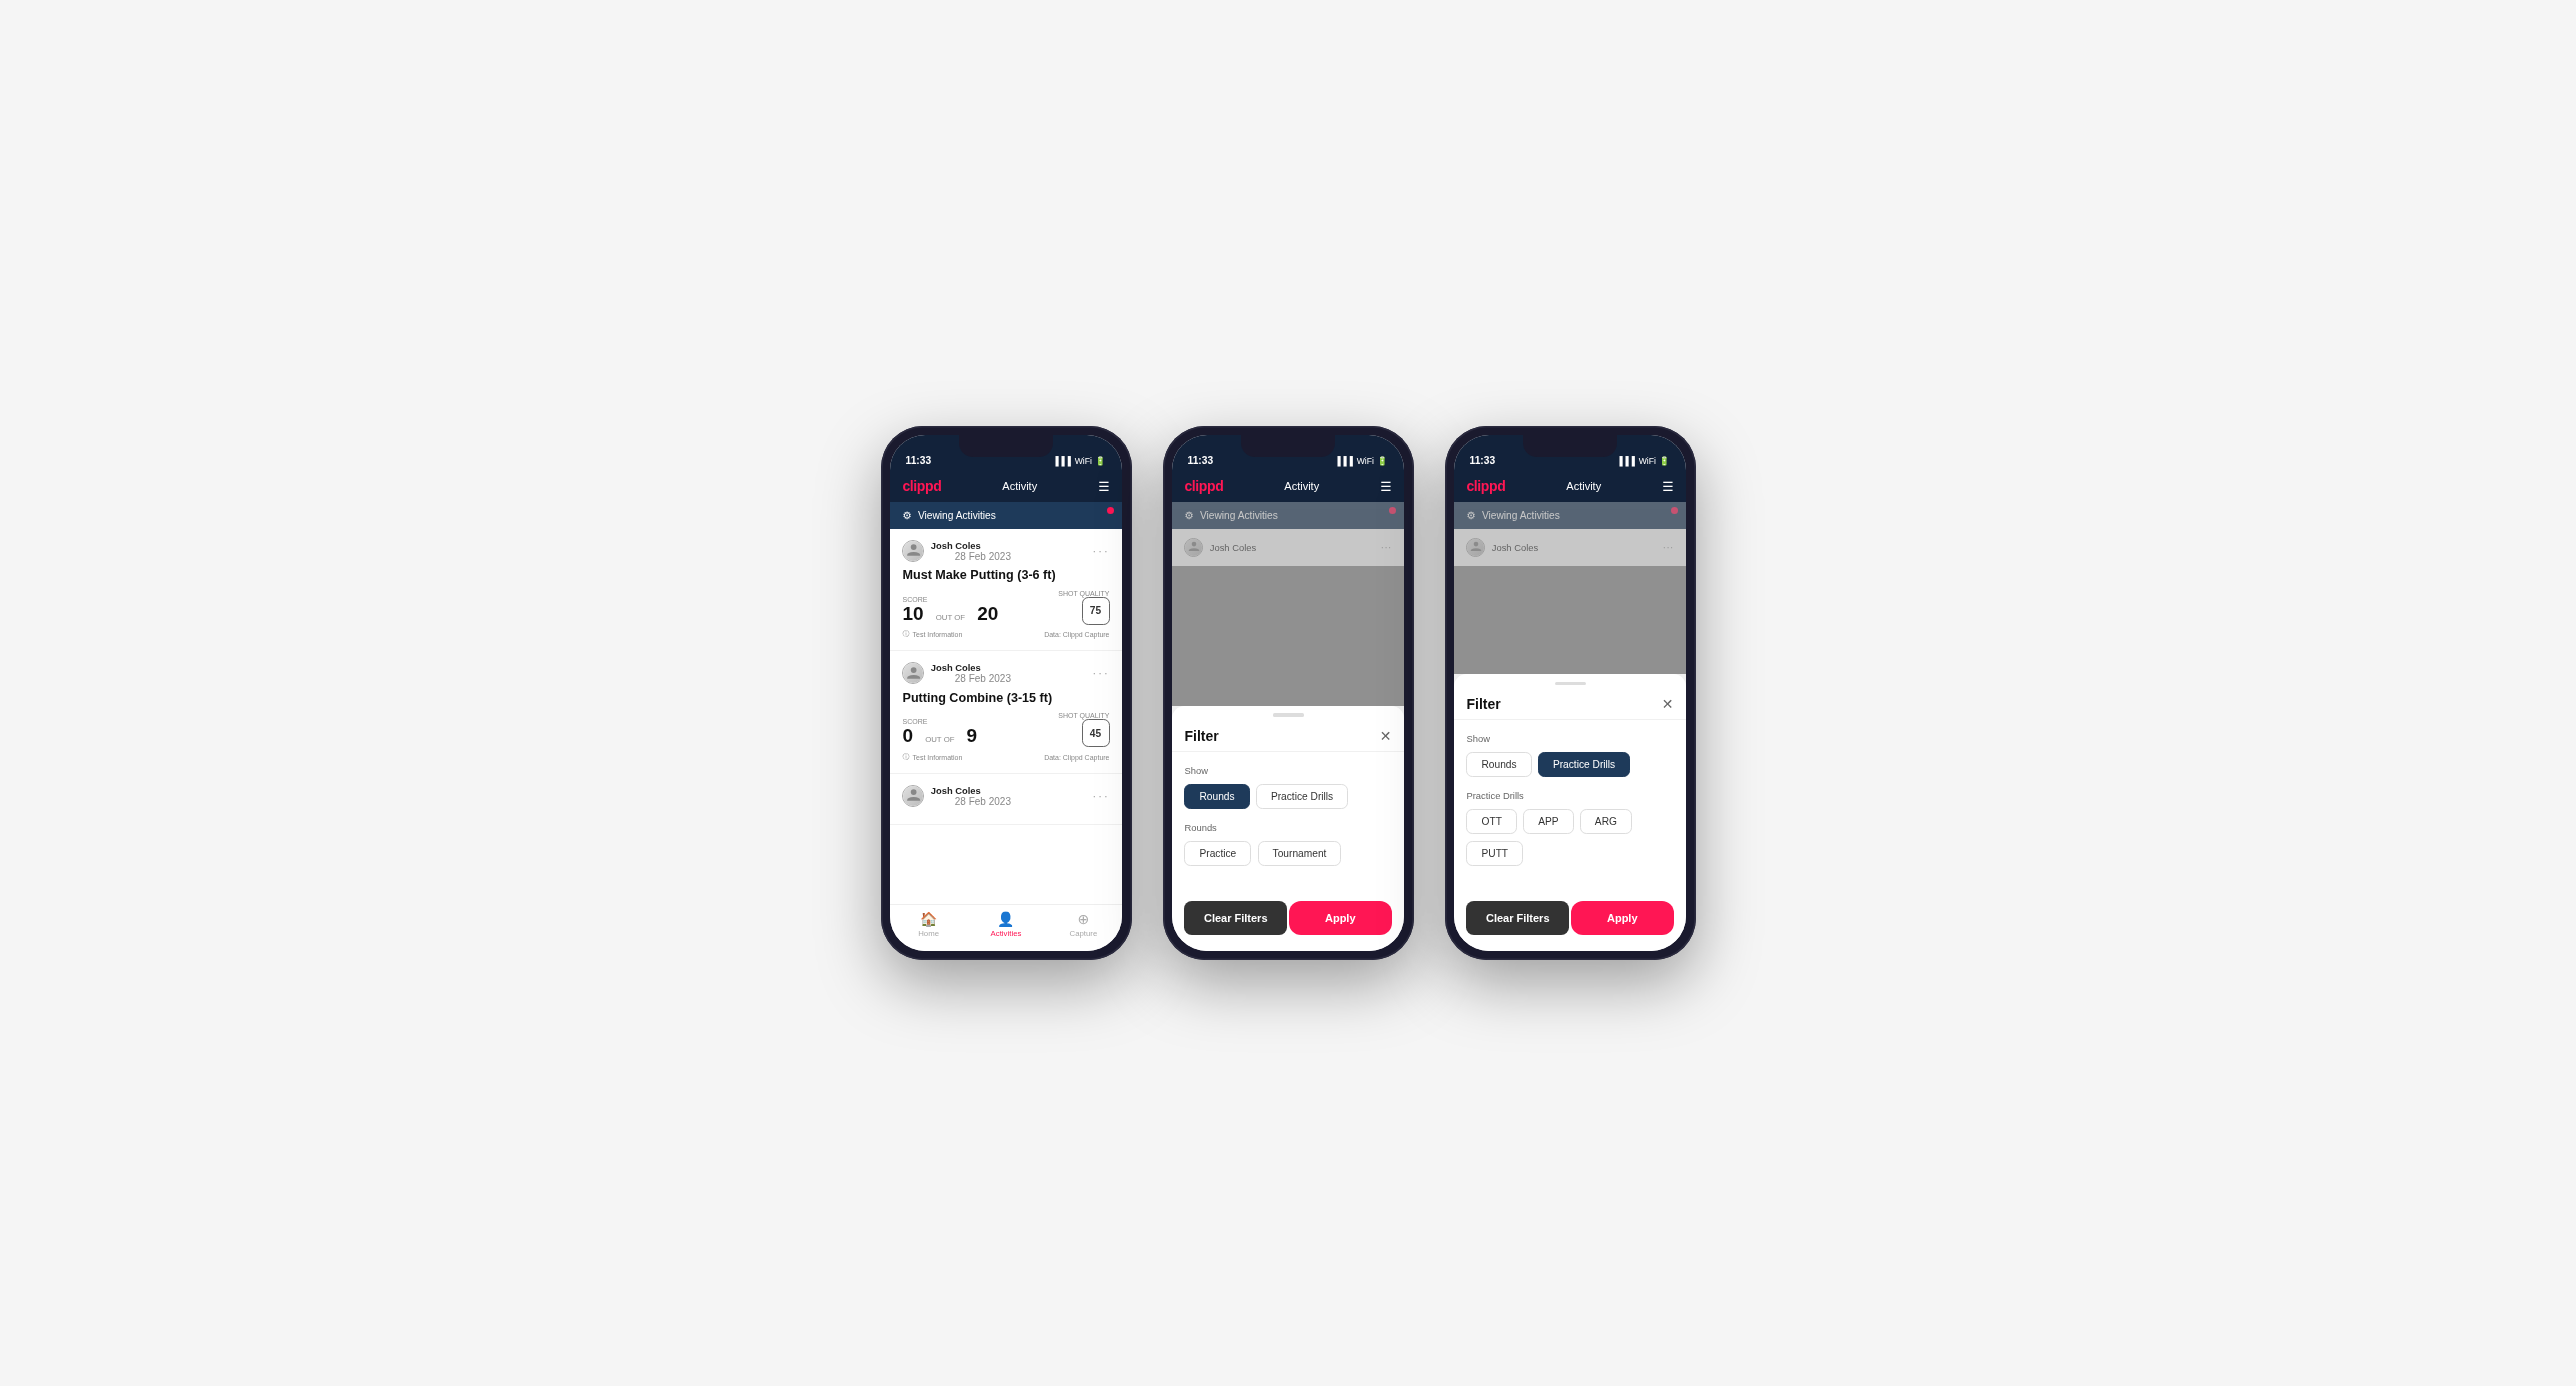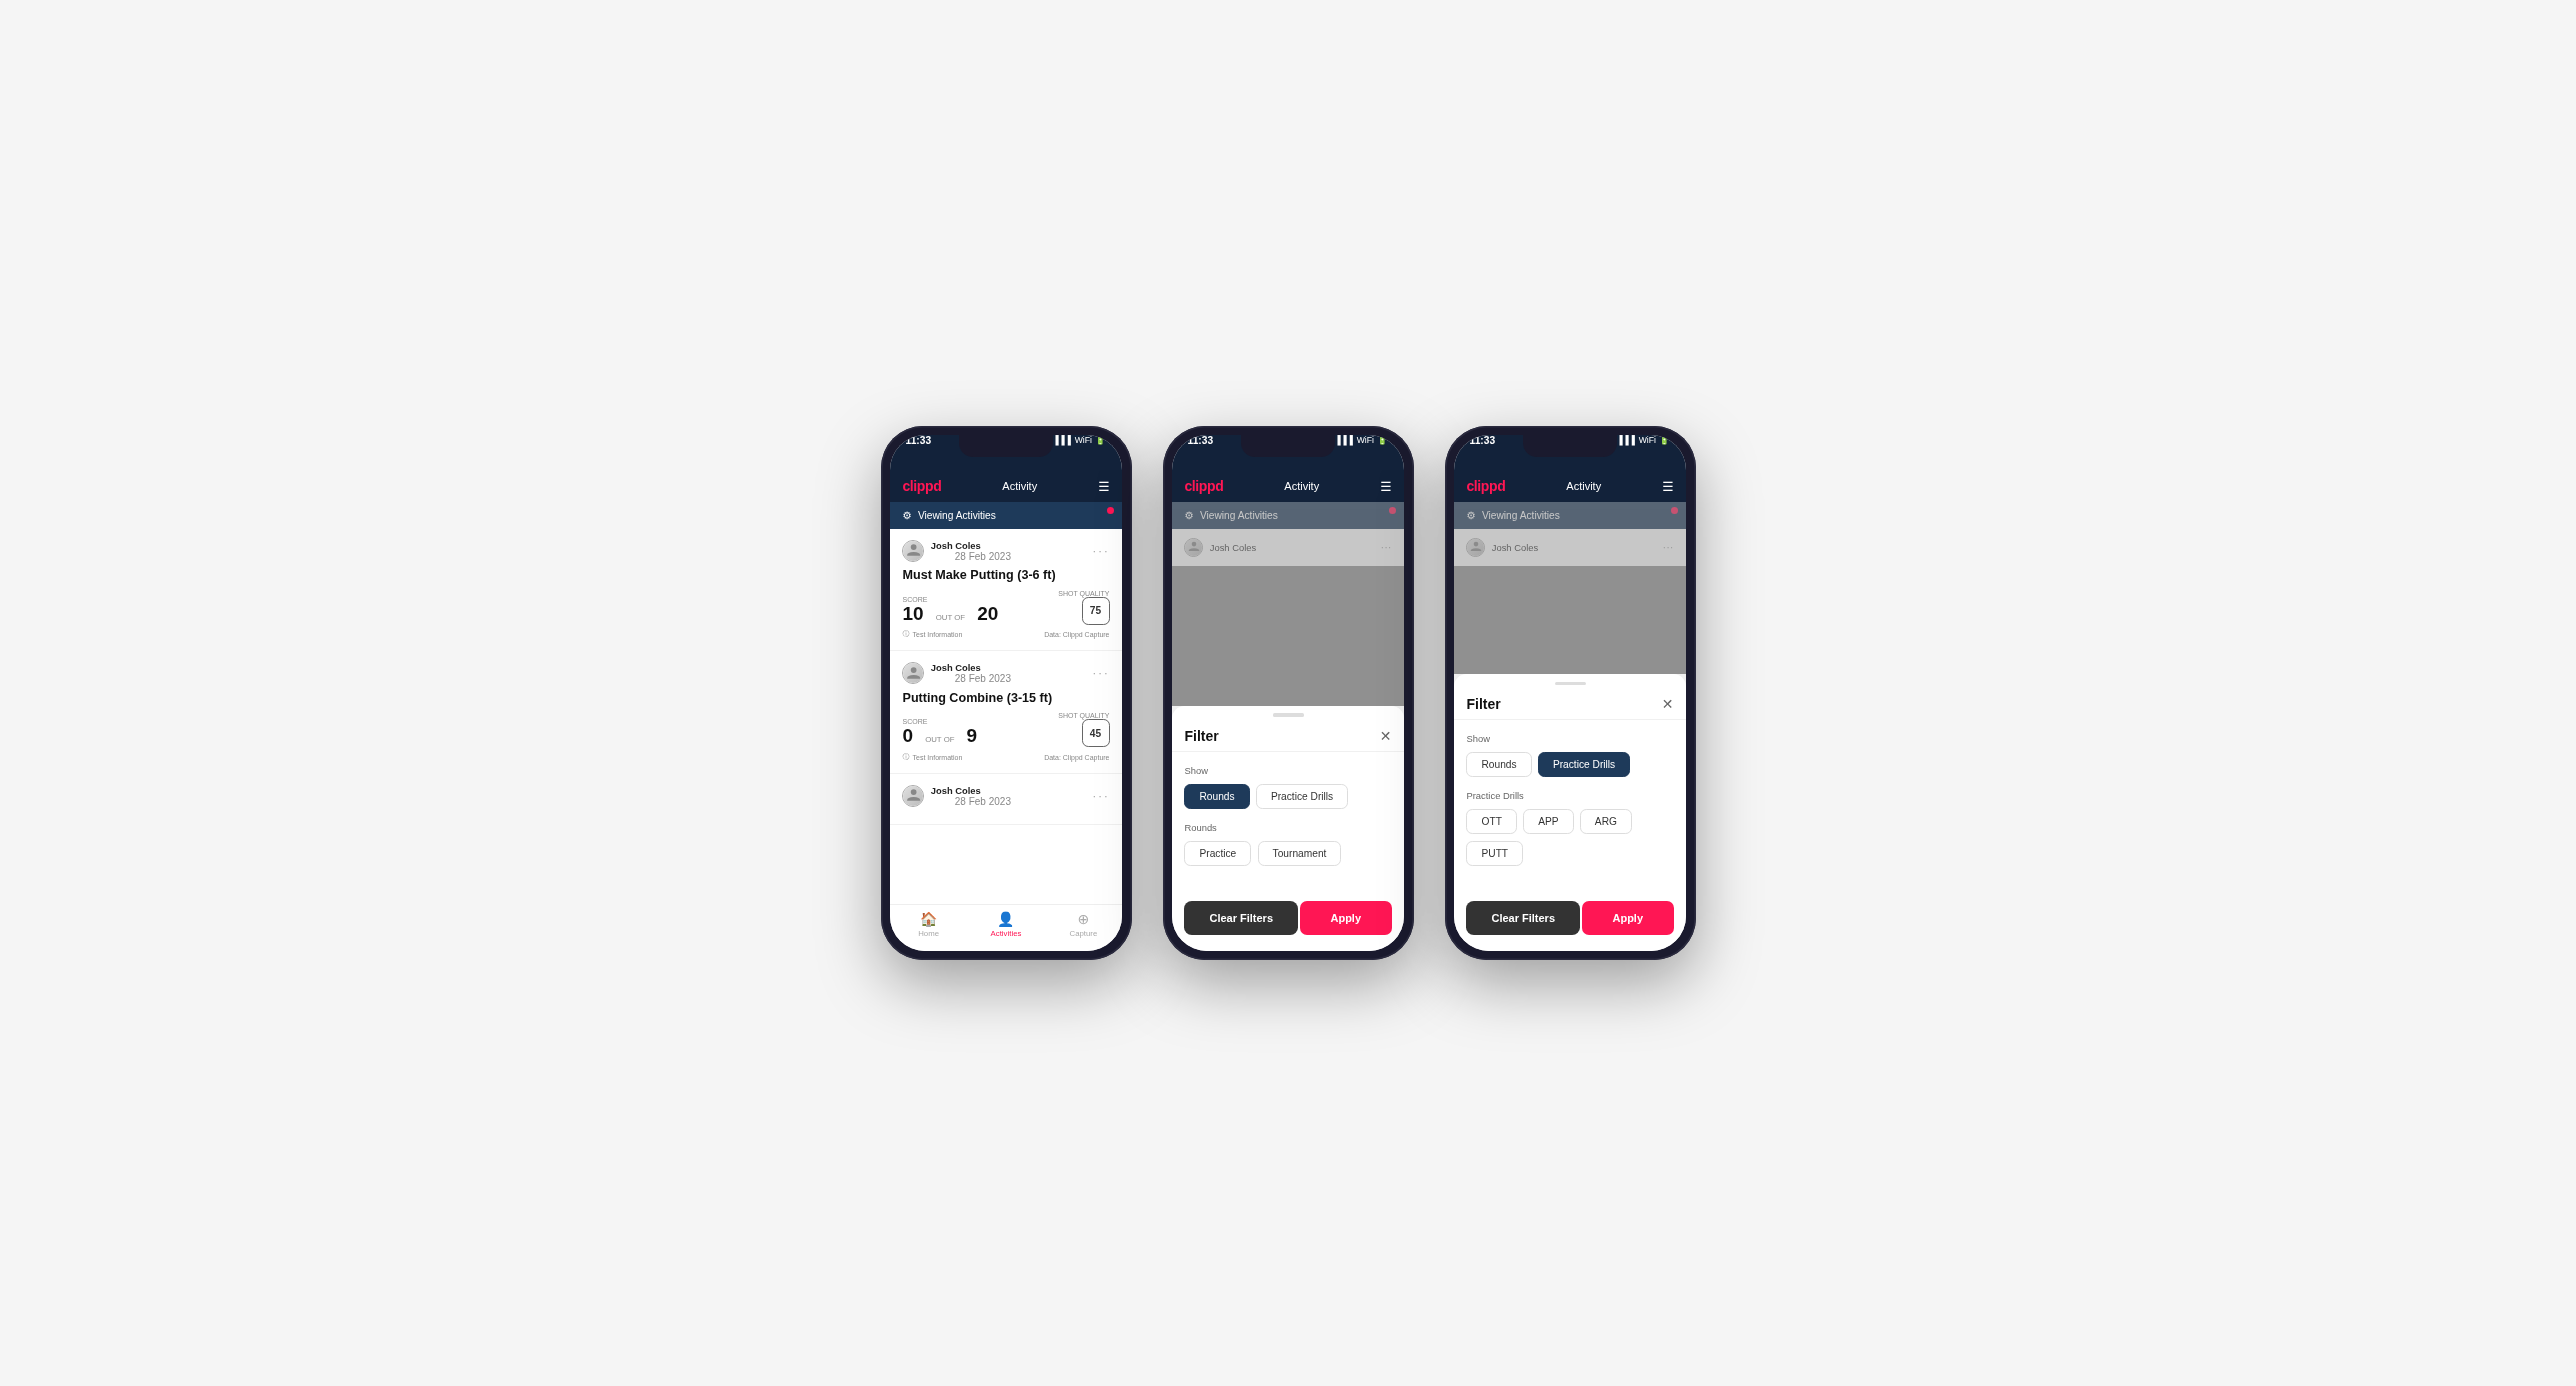--- a/index.html
+++ b/index.html
@@ -48,21 +48,21 @@
       background: #1a1a2e;
       border-radius: 0 0 14px 14px;
       z-index: 10;
     }
 
     
     .status-bar {
       height: 35px;
       background: #12223a;
       display: flex;
-      align-items: flex-start;
+      align-items: flex-end;
       padding: 0 15.7px 4.7px;
       justify-content: space-between;
       position: relative;
       z-index: 5;
       flex-shrink: 0;
     }
 
     .status-time {
       color: white;
       font-size: 10.2px;
@@ -385,24 +385,25 @@
       color: white;
       border: none;
       border-radius: 7.8px;
       font-size: 11px;
       font-weight: 600;
       cursor: pointer;
     }
 
     .btn-apply {
       flex: 1;
+      padding: 11px;
       background: #ff1654;
       color: white;
       border: none;
-      border-radius: 7px;
+      border-radius: 12px;
       font-size: 11px;
       font-weight: 600;
       cursor: pointer;
     }
 
     
     .person-icon {
       width: 17.3px;
       height: 17.3px;
     }

